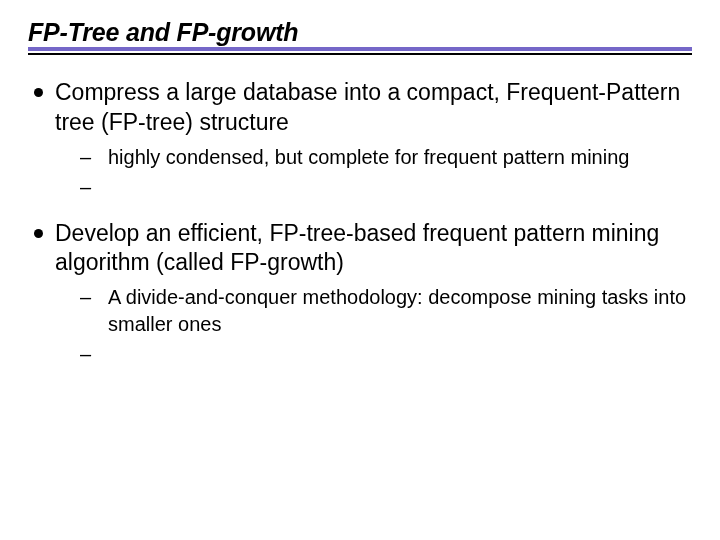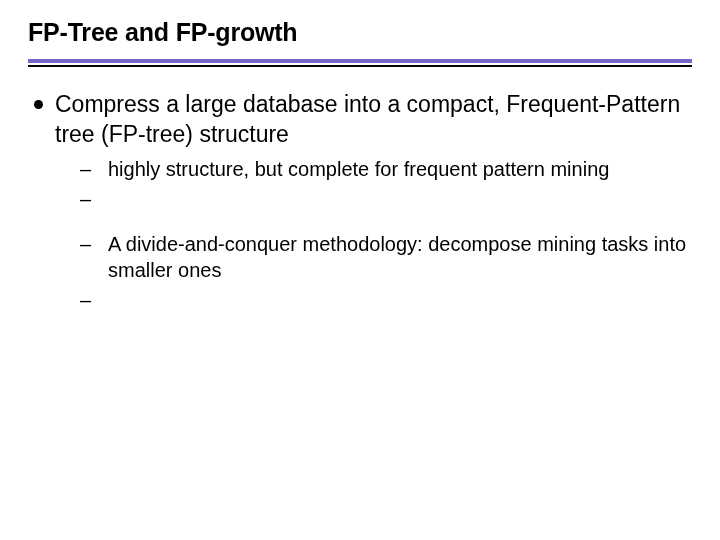--- a/index.html
+++ b/index.html
@@ -13,22 +13,23 @@
   }
   .slide {
     width: 100%;
     height: 100%;
     padding: 18px 28px 20px 28px;
   }
   .title {
     font-weight: bold;
     font-size: 25px;
     color: #000;
-    margin-bottom: 12px;
+    margin-bottom: 0;
     letter-spacing: -0.2px;
+    font-style: italic;
   }
   .rule-wrap { margin-bottom: 22px; }
   .rule-top {
     height: 4px;
     background: #7567c8;
     width: 100%;
   }
   .rule-bot {
     height: 2px;
     background: #000;
@@ -84,29 +85,33 @@
   <div class="content">
 
     <div class="block">
       <div class="b1">
         <span class="dot"></span>
         <span class="txt">Compress a large database into a compact, Frequent-Pattern tree (FP-tree) structure</span>
       </div>
       <div class="sublist">
         <div class="b2">
           <span class="dash">–</span>
-          <span>highly structure, but complete for frequent pattern mining</span>
+          <span>highly condensed, but complete for frequent pattern mining</span>
         </div>
         <div class="b2">
           <span class="dash">–</span>
         </div>
       </div>
     </div>
 
     <div class="block">
+      <div class="b1">
+        <span class="dot"></span>
+        <span class="txt">Develop an efficient, FP-tree-based frequent pattern mining algorithm (called FP-growth)</span>
+      </div>
       <div class="sublist">
         <div class="b2">
           <span class="dash">–</span>
           <span>A divide-and-conquer methodology: decompose mining tasks into smaller ones</span>
         </div>
         <div class="b2">
           <span class="dash">–</span>
         </div>
       </div>
     </div>

